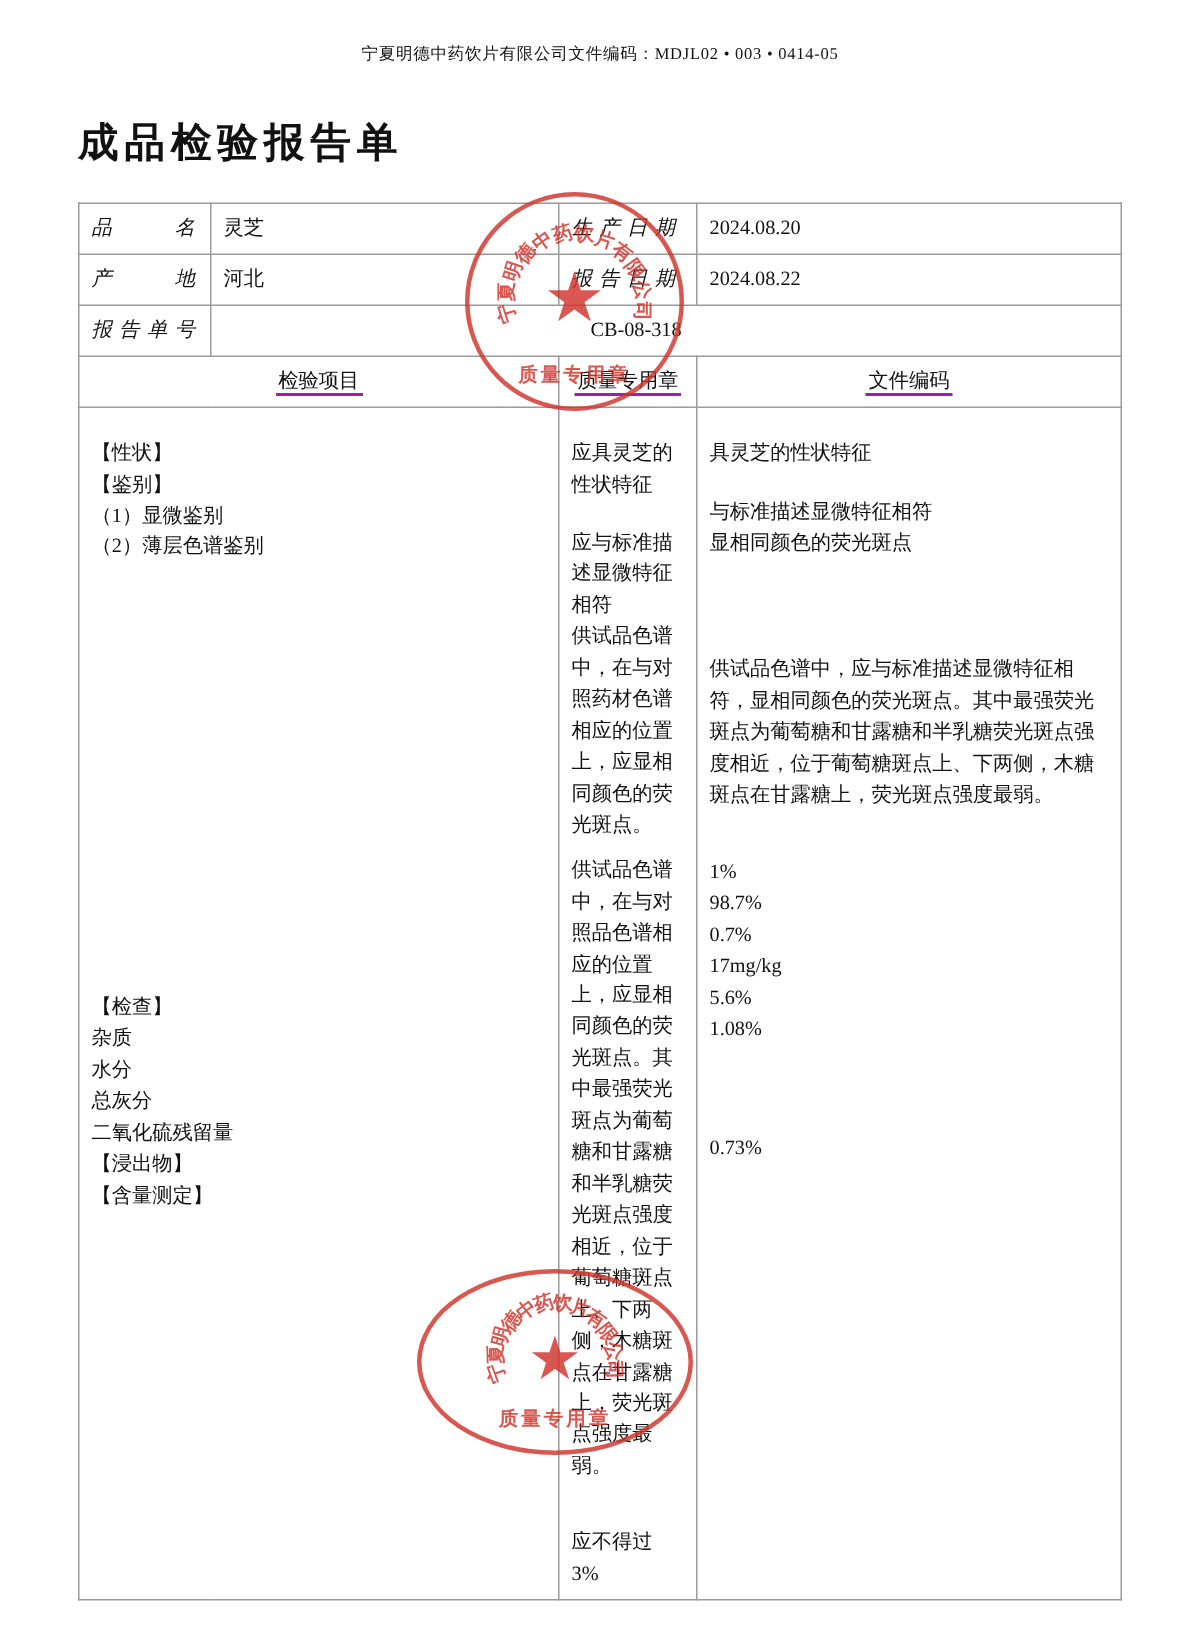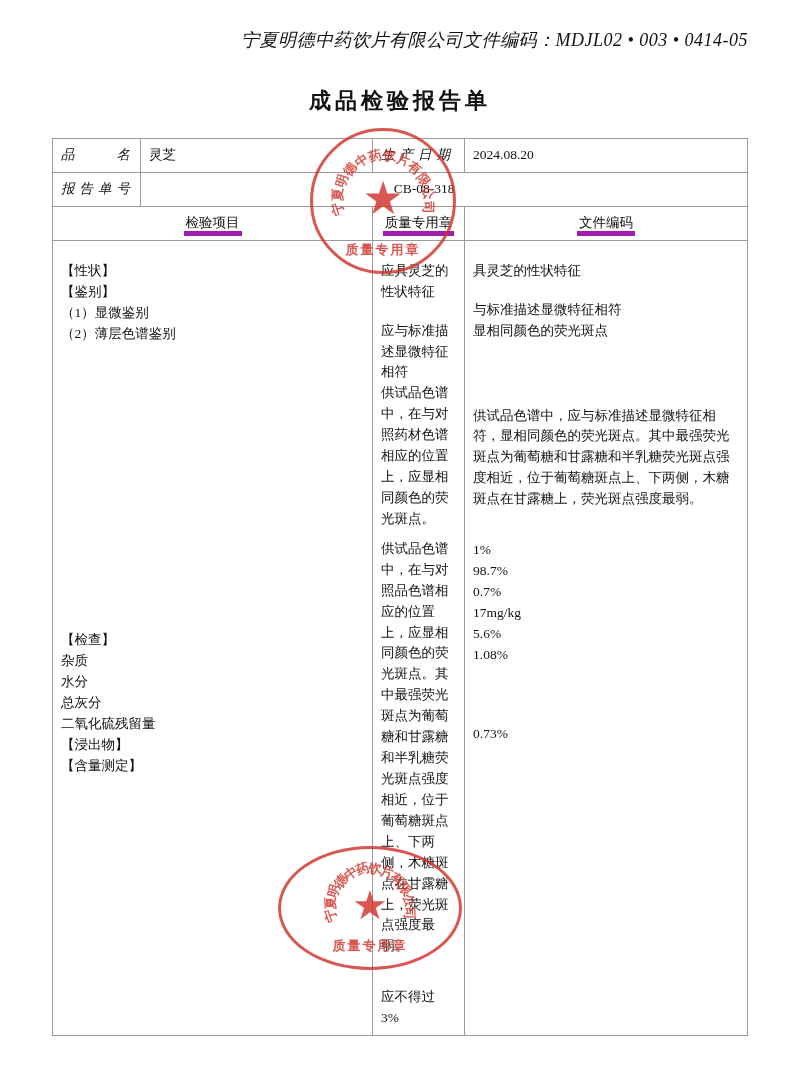--- a/index.html
+++ b/index.html
@@ -17,32 +17,31 @@
   }
   .page {
     position: relative;
     width: 800px;
     height: 1084px;
     box-sizing: border-box;
     padding: 28px 52px 0 52px;
   }
   .top-row {
     display: flex;
-    justify-content: flex-end;
+    justify-content: center;
     align-items: flex-start;
-    font-size: 18px;
+    font-size: 11px;
     letter-spacing: 0.5px;
-    font-style: italic;
   }
   .top-left { white-space: nowrap; }
   .top-right { white-space: nowrap; }
 
   .doc-title {
-    text-align: center;
-    font-size: 22px;
+    text-align: left;
+    font-size: 27px;
     font-weight: bold;
     letter-spacing: 4px;
     margin-top: 34px;
     margin-bottom: 22px;
   }
 
   table.main {
     width: 100%;
     border-collapse: collapse;
     table-layout: fixed;
@@ -78,21 +77,21 @@
   }
 
   
   .hdr td {
     text-align: center;
     font-size: 13.5px;
     padding-top: 10px;
     padding-bottom: 10px;
   }
   .hdr span {
-    border-bottom: 5px solid #a21caf;
+    border-bottom: 2px solid #a21caf;
     padding: 0 2px 1px 2px;
   }
 
   .items td {
     vertical-align: top;
     padding: 0 10px;
     font-size: 13px;
     line-height: 1.95;
     border-top: none;
     border-bottom: none;
@@ -183,20 +182,26 @@
       <col style="width:232px">
       <col style="width:92px">
       <col>
     </colgroup>
     <tbody>
       <tr class="row-h">
         <td class="label"><span class="lbl-spread">品　　名</span></td>
         <td class="value">灵芝</td>
         <td class="label"><span class="lbl-spread">生产日期</span></td>
         <td class="value">2024.08.20</td>
+      </tr>
+      <tr class="row-h">
+        <td class="label"><span class="lbl-spread">产　　地</span></td>
+        <td class="value">河北</td>
+        <td class="label"><span class="lbl-spread">报告日期</span></td>
+        <td class="value">2024.08.22</td>
       </tr>
       <tr class="row-h">
         <td class="label"><span class="lbl-spread">报告单号</span></td>
         <td class="report-no" colspan="3">
             <span class="report-no-inner">CB-08-318</span>
           </td>
       </tr>
 
       <tr class="hdr">
         <td colspan="2"><span>检验项目</span></td>

